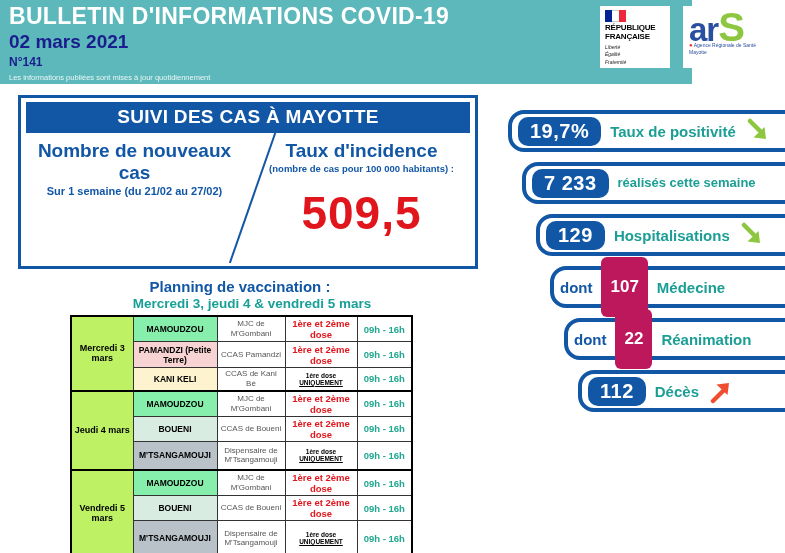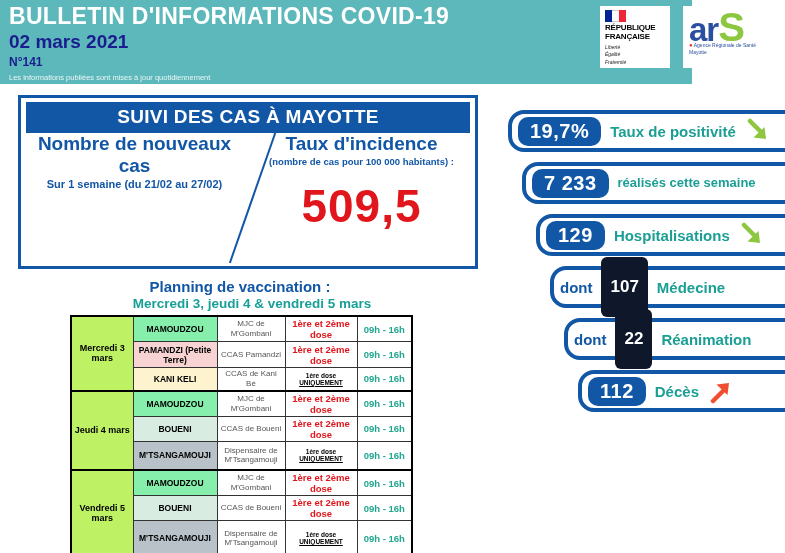--- a/index.html
+++ b/index.html
@@ -27,33 +27,33 @@
   .ars-sub { font-size:5px; color:#2b4fa0; line-height:1.4; margin-top:-6px; }
   .ars-dot { color:#e4322b; font-size:6px; }
   
   .cases-panel { position:absolute; left:18px; top:95px; width:460px; height:174px; background:#fff;
     border:3px solid #1257a6; box-sizing:border-box; }
   .panel-title { margin:4px 5px 0 5px; background:#1257a6; color:#fff; text-align:center;
     font-size:19px; font-weight:bold; padding:4px 0 5px; letter-spacing:.3px; }
   .panel-body { position:relative; height:130px; }
   .half { position:absolute; top:0; height:100%; width:50%; text-align:center; }
   .half-left { left:0; } .half-right { right:0; }
-  .metric-label { color:#1257a6; font-weight:bold; font-size:19px; }
+  .metric-label { color:#1257a6; font-weight:bold; font-size:19px; margin-top:7px; }
   .metric-sub { color:#1257a6; font-weight:bold; font-size:11px; margin-top:1px; }
   .metric-sub.small { font-size:9.5px; }
   .big-number { font-size:46px; font-weight:bold; margin-top:12px; letter-spacing:1px; }
   .orange { color:#f2a93b; } .red { color:#e0161c; }
   .diag { position:absolute; left:0; top:0; width:100%; height:100%; pointer-events:none; }
   
   .pill { position:absolute; width:300px; height:42px; background:#fff; border:4px solid #1257a6;
     border-radius:16px; display:flex; align-items:center; gap:9px; padding-left:6px; box-sizing:border-box; }
   .numbox { background:#1257a6; color:#fff; font-weight:bold; font-size:20px; border-radius:10px;
     padding:3px 12px; letter-spacing:.5px; }
   .dont { color:#1257a6; font-weight:bold; font-size:15px; }
-  .tealbox { background:#0f172a; color:#fff; font-weight:bold; font-size:17px; border-radius:6px; padding:20px 9px;text-align:right; }
+  .tealbox { background:#be185d; color:#fff; font-weight:bold; font-size:17px; border-radius:6px; padding:20px 9px;text-align:right; }
   .plabel { color:#1b9e94; font-weight:bold; font-size:15px; }
   .plabel.two { font-size:13px; line-height:1.15; }
   .plabel.two span { display:block; }
   .arw { flex:0 0 auto; }
   
   .vax-title { position:absolute; left:90px; top:278px; width:300px; text-align:center;
     color:#1257a6; font-weight:bold; font-size:15px; }
   .vax-sub { position:absolute; left:72px; top:296px; width:360px; text-align:center;
     color:#18a097; font-weight:bold; font-size:13.5px; }
   table.vax { position:absolute; left:70px; top:315px; border-collapse:collapse; table-layout:fixed;

